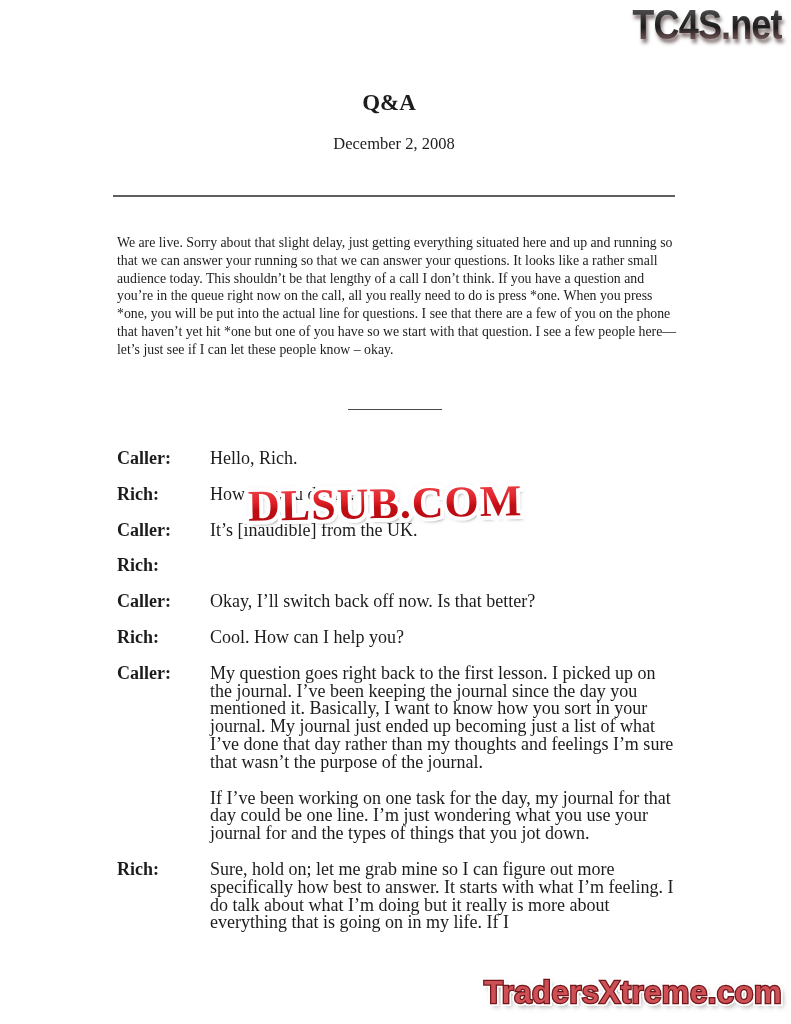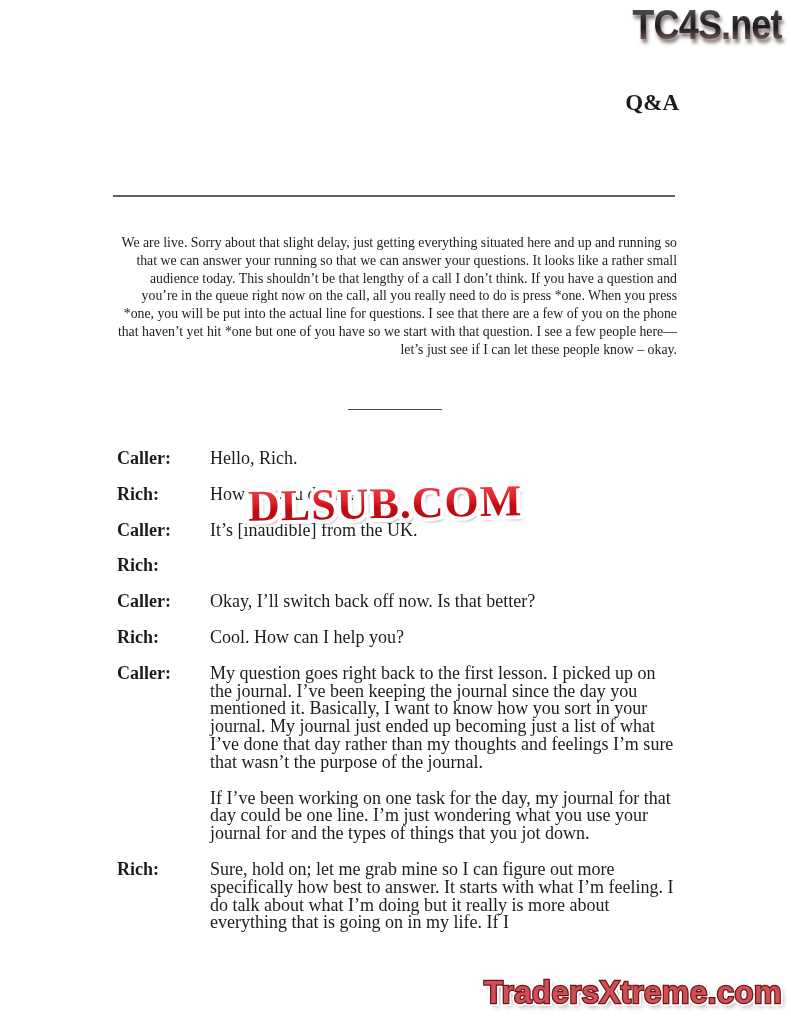--- a/index.html
+++ b/index.html
@@ -37,22 +37,22 @@
     position: relative;
     background: linear-gradient(180deg, #6b6b6b 0%, #2e2e2e 38%, #1c1c1c 55%, #7e5d5d 85%, #a88e8e 100%);
     -webkit-background-clip: text;
     background-clip: text;
     color: transparent;
   }
 
   
   .doc-title {
     position: absolute;
-    top: 90px; left: 117px; width: 562px;
-    text-align: right;
+    top: 90px; left: 108px; width: 562px;
+    text-align: center;
     font-weight: 700;
     font-size: 23px;
   }
   .doc-date {
     position: absolute;
     top: 134px; left: 113px; width: 562px;
     text-align: center;
     font-size: 16.5px;
   }
   .rule-long {
@@ -61,21 +61,21 @@
     height: 0;
     border-top: 2px solid #5f5f5f;
   }
 
   
   .intro {
     position: absolute;
     top: 234px; left: 117px; width: 560px;
     font-size: 13.8px;
     line-height: 17.8px;
-    text-align: right;
+    text-align: left;
   }
 
   
   .rule-short {
     position: absolute;
     top: 409px; left: 348px; width: 94px;
     height: 0;
     border-top: 1.5px solid #4a4a4a;
   }
 
@@ -146,20 +146,21 @@
 <body>
 
 <div class="page">
 
   <div class="logo-top">
     <span class="shadow-layer" aria-hidden="true">TC4S.net</span>
     <span class="fill-layer">TC4S.net</span>
   </div>
 
   <div class="doc-title">Q&amp;A</div>
+  <div class="doc-date">December 2, 2008</div>
   <div class="rule-long"></div>
 
   <div class="intro">We are live. Sorry about that slight delay, just getting everything situated here and up and running so that we can answer your running so that we can answer your questions. It looks like a rather small audience today. This shouldn’t be that lengthy of a call I don’t think. If you have a question and you’re in the queue right now on the call, all you really need to do is press *one. When you press *one, you will be put into the actual line for questions. I see that there are a few of you on the phone that haven’t yet hit *one but one of you have so we start with that question. I see a few people here—let’s just see if I can let these people know – okay.</div>
 
   <div class="rule-short"></div>
 
   <div class="dialogue" id="dialogue">
     <div class="entry">
       <div class="speaker">Caller:</div>
       <div class="speech">

